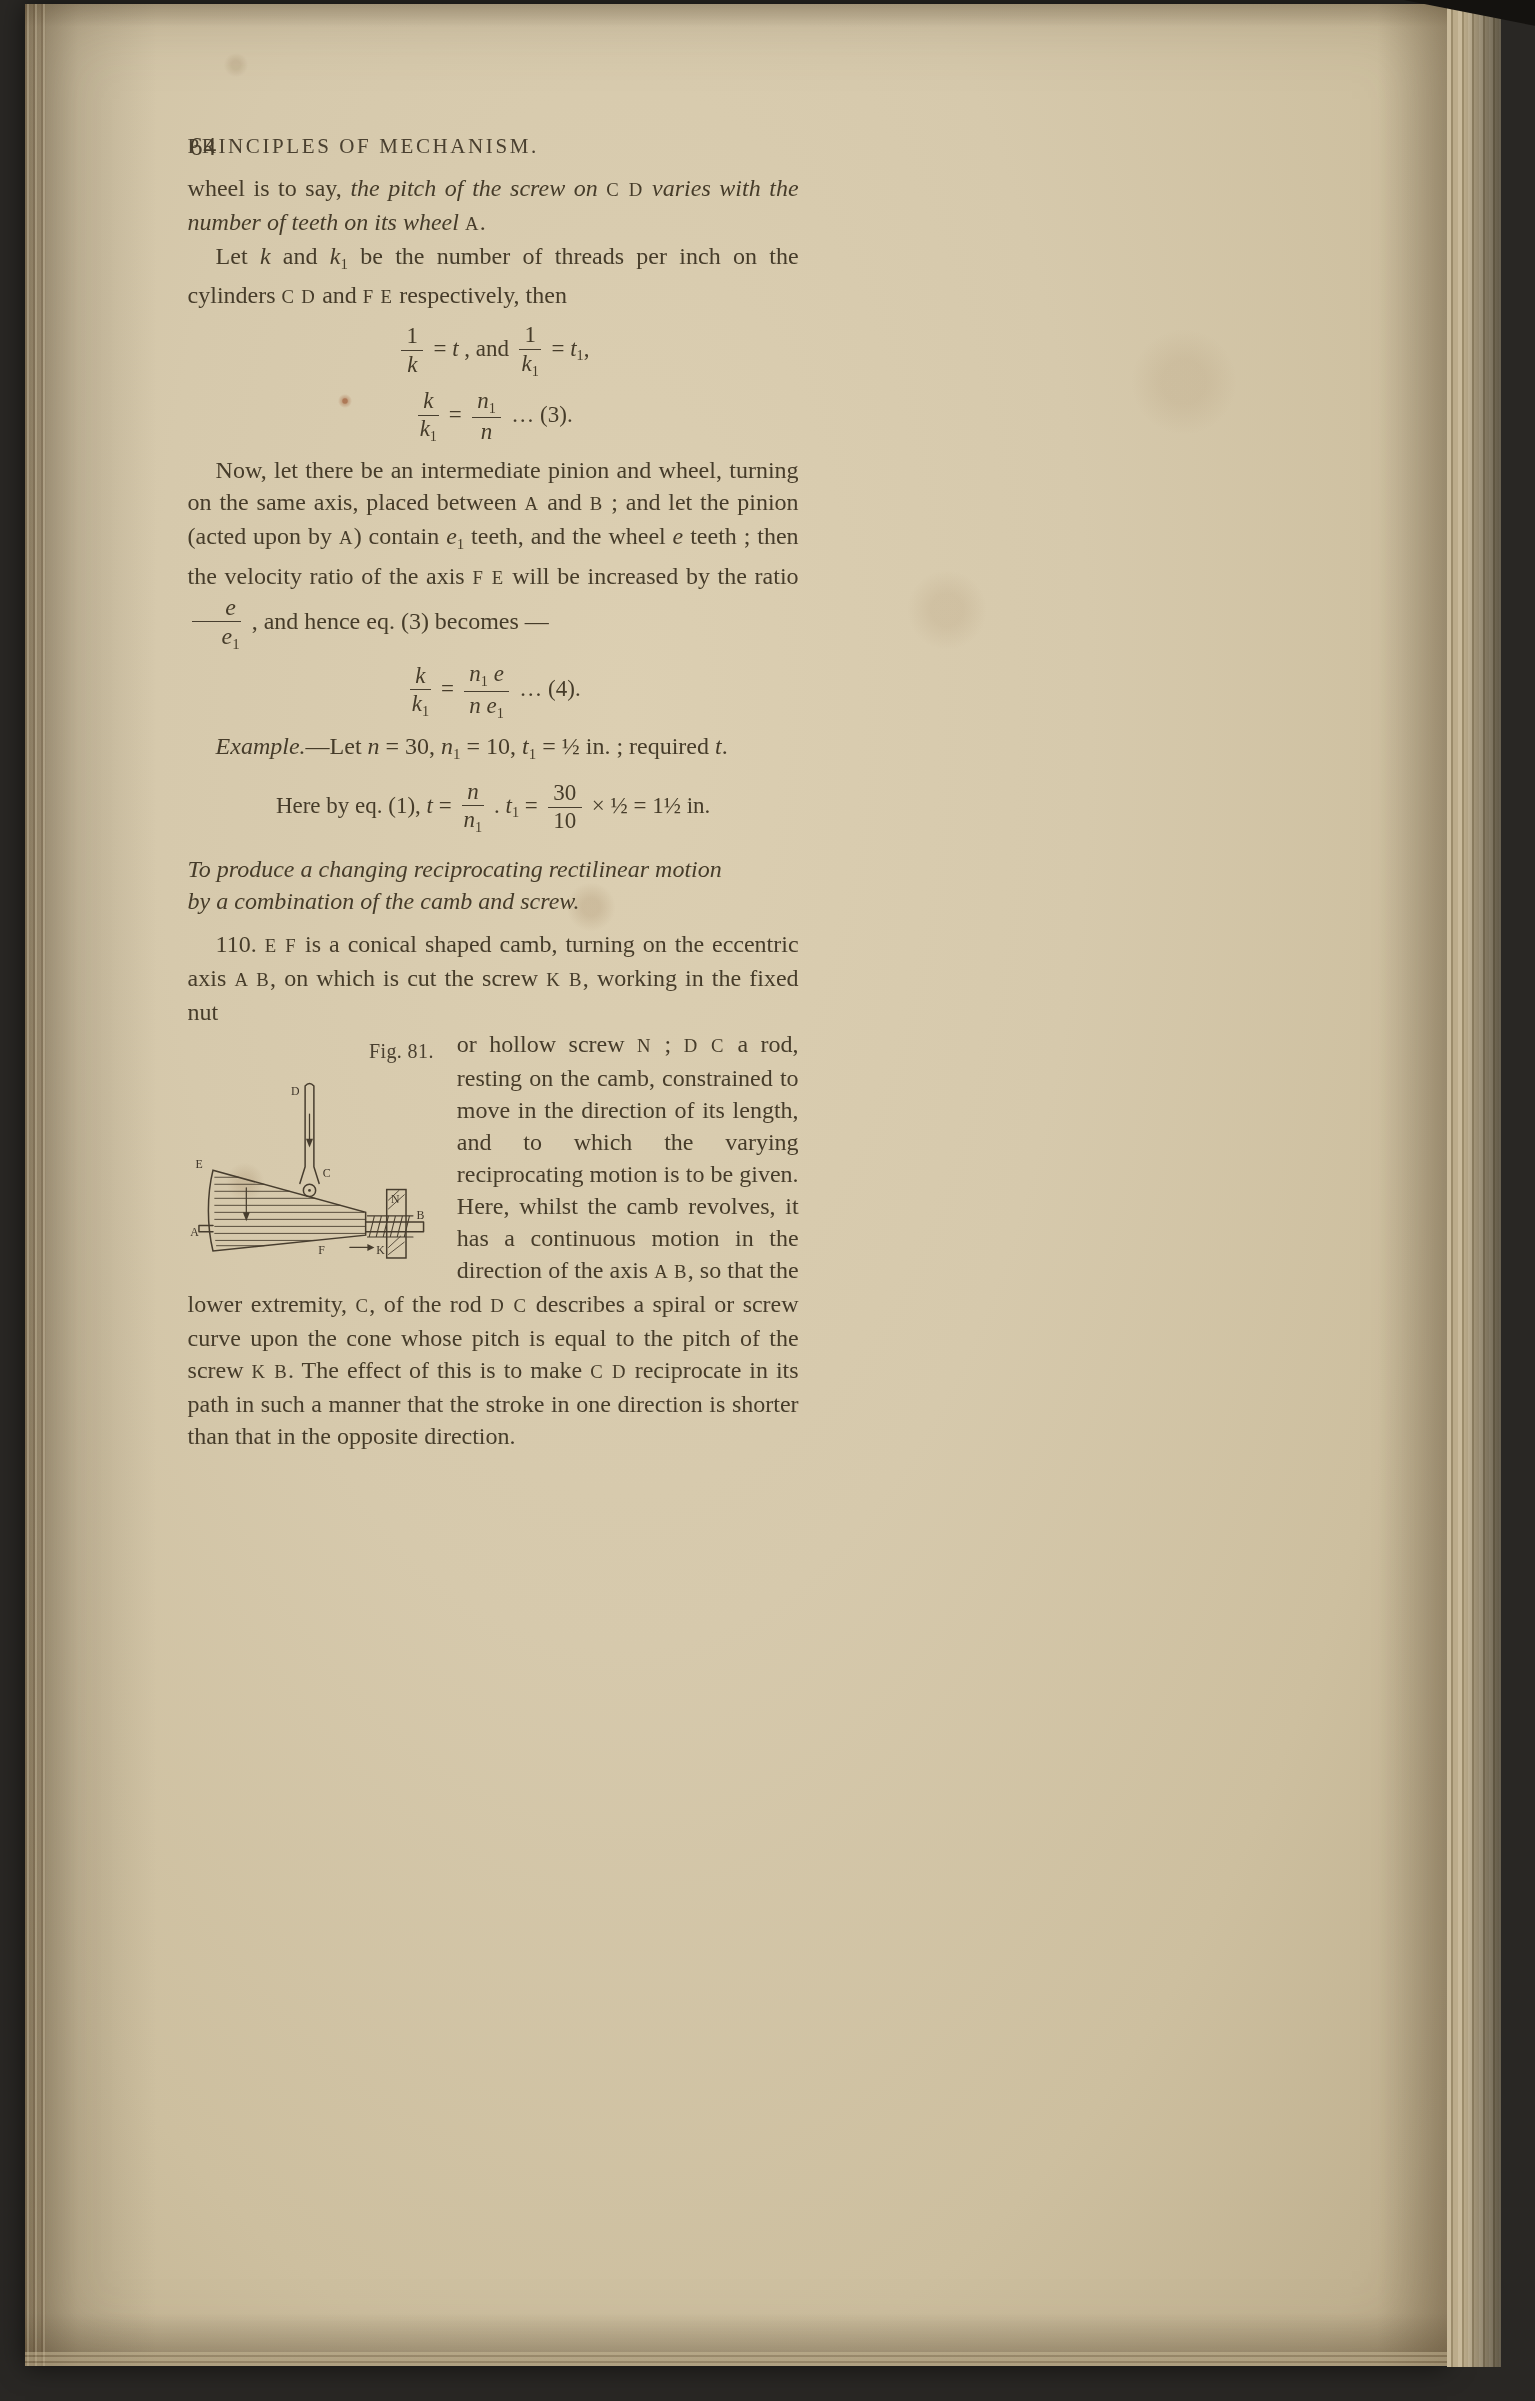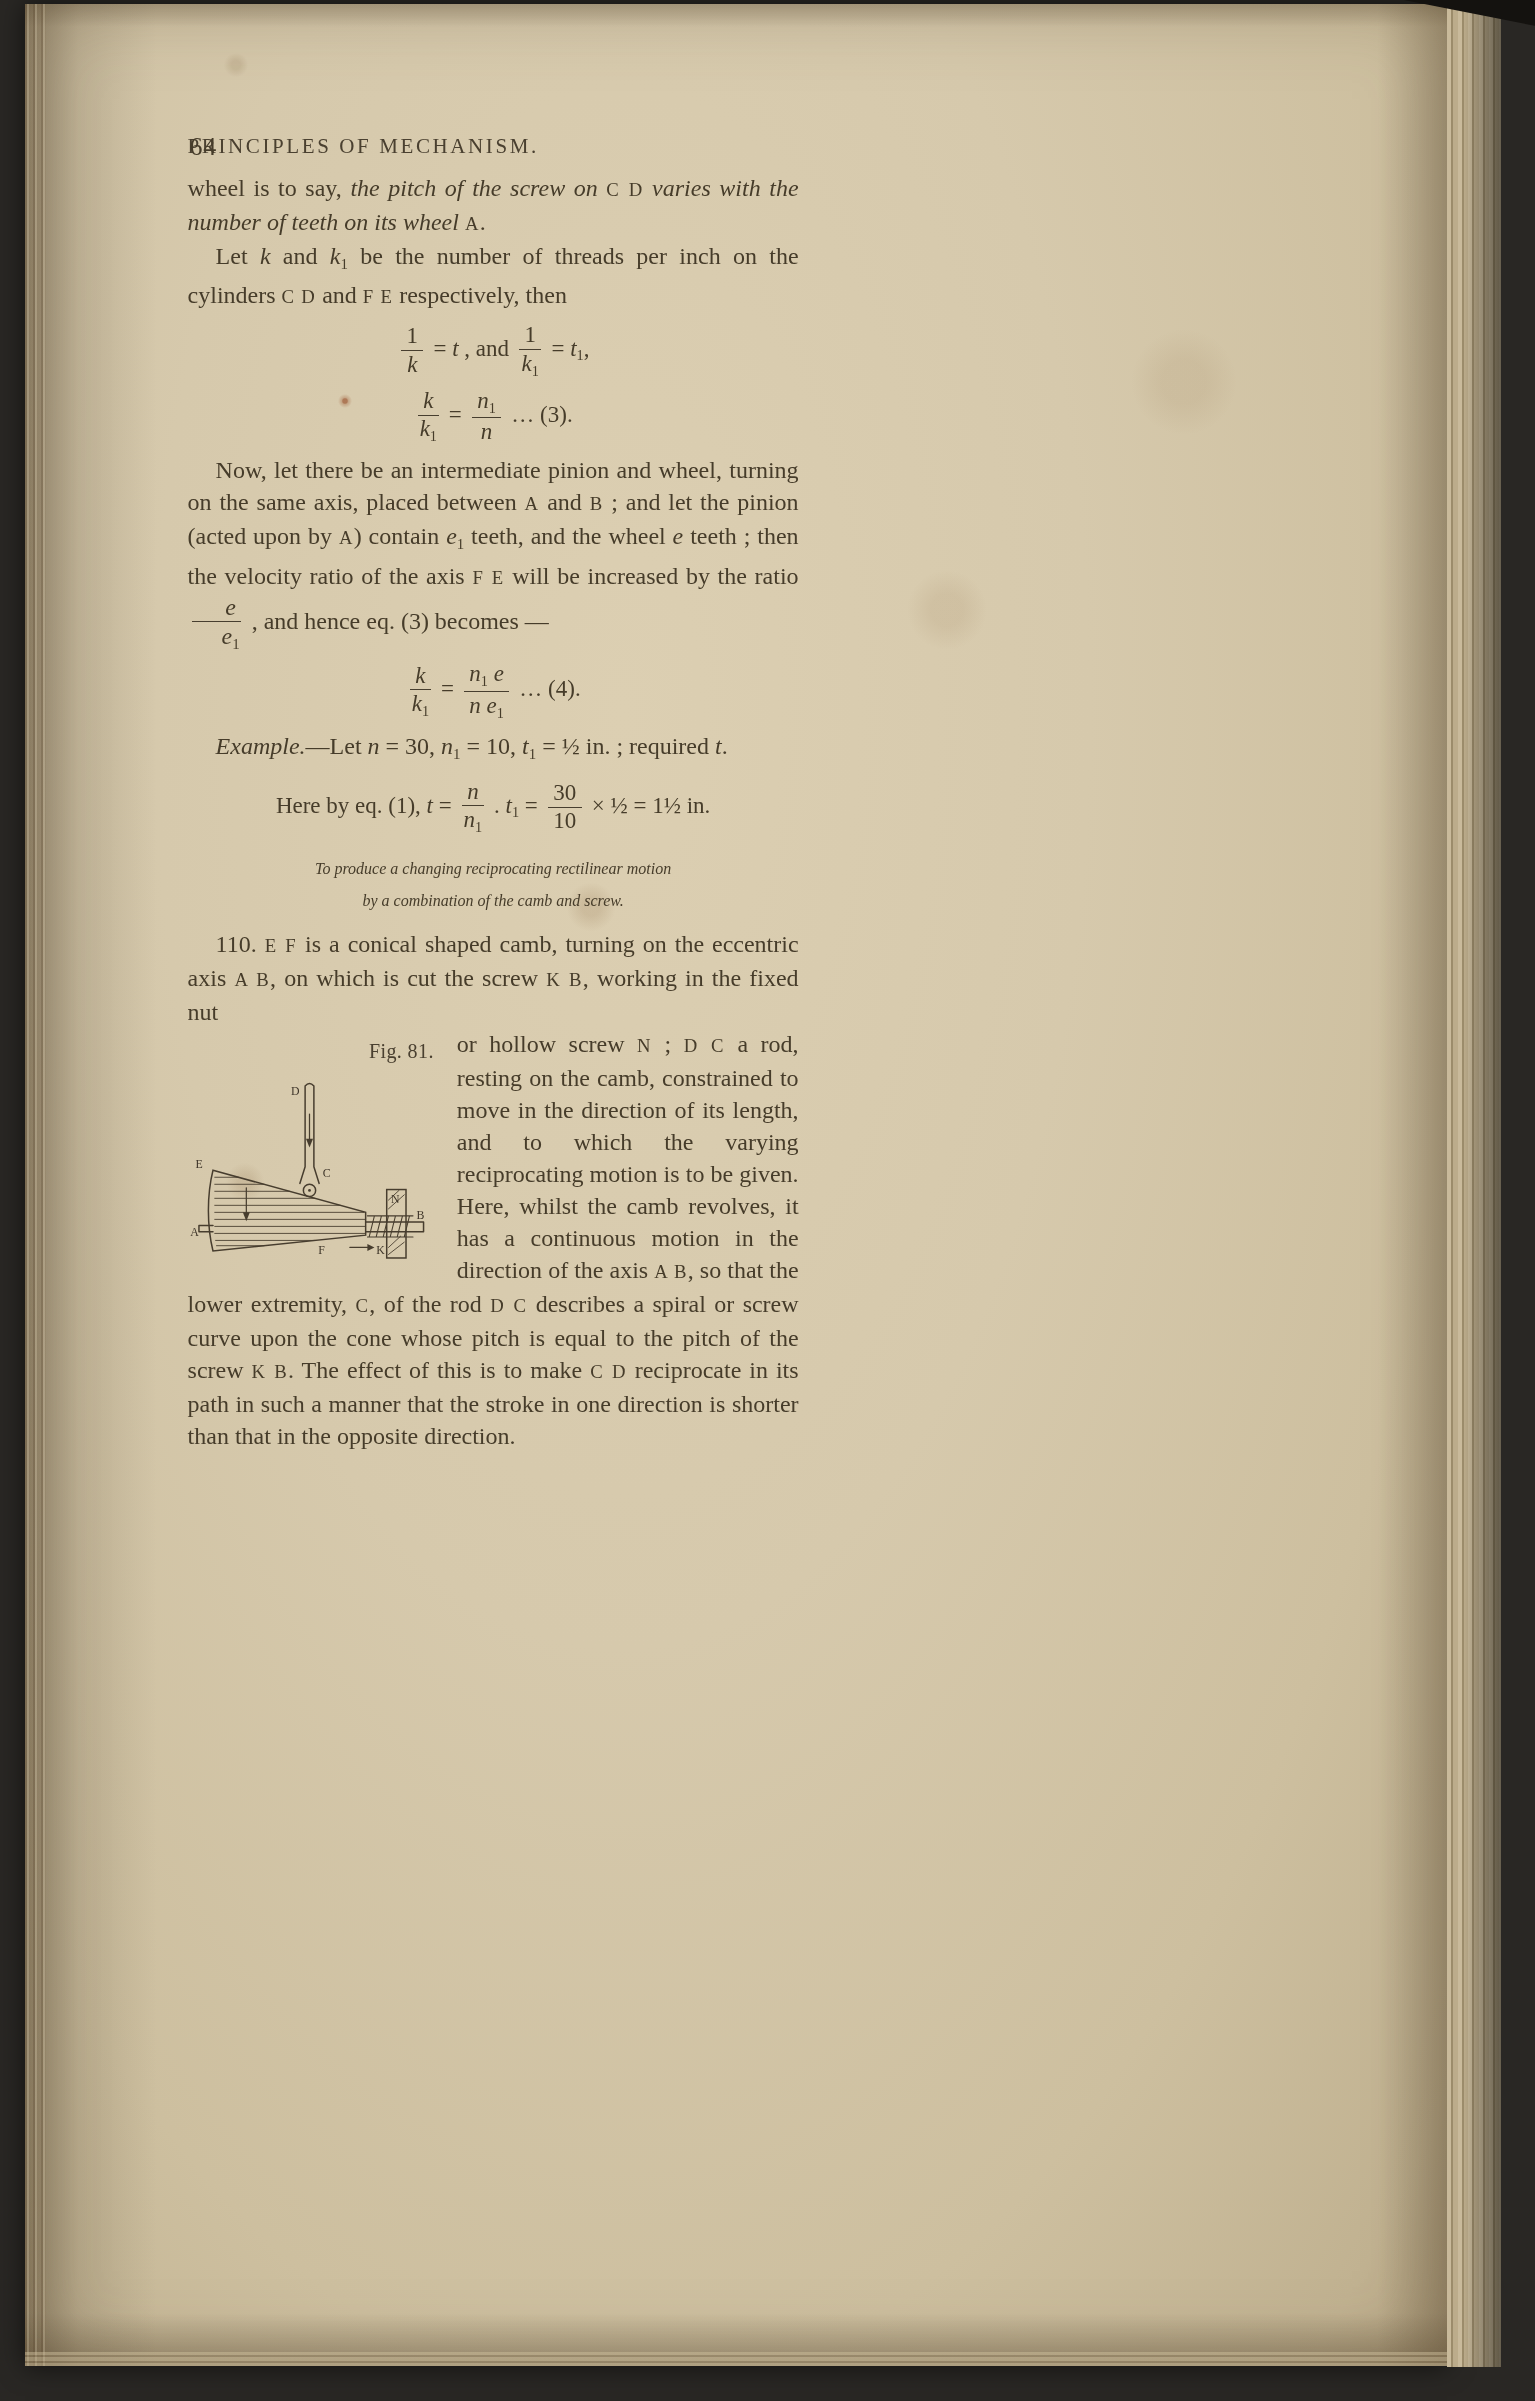--- a/index.html
+++ b/index.html
@@ -57,21 +57,21 @@
   .para{margin:0;text-align:justify}
   .indent{text-indent:28px}
   .i{font-style:italic}
   .v{font-style:italic}
   .sc{font-size:.78em;letter-spacing:1.3px}
   .sub{font-size:.62em;vertical-align:-.32em;font-style:normal}
   .formula{text-align:center;margin:8.8px 0;font-size:23px;line-height:1.2}
   .frac{display:inline-flex;flex-direction:column;align-items:center;vertical-align:middle;margin:0 4.4px;line-height:1.12;text-align:center}
   .fnum{border-bottom:1.4px solid #473e2f;padding:0 5.3px 0.9px}
   .fden{padding-top:0.9px}
-  .sect-heading{margin:17.6px 0 10.5px;text-align:center;font-style:italic;font-size:16px;line-height:32px}
+  .sect-heading{margin:17.6px 0 10.5px;text-align:left;font-style:italic;font-size:24px;line-height:32px}
   .figflow{text-align:justify}
   .figure{float:left;width:248px;margin:7px 23px 3.5px -1.8px}
   .figcaption{text-align:right;font-size:20px;letter-spacing:0.4px;margin-bottom:12px;color:#4a4030}
   .figsvg{display:block;margin:0 auto}
 </style>
 </head>
 <body>
 
 <div class="page">
   <div class="left-edge"></div>

